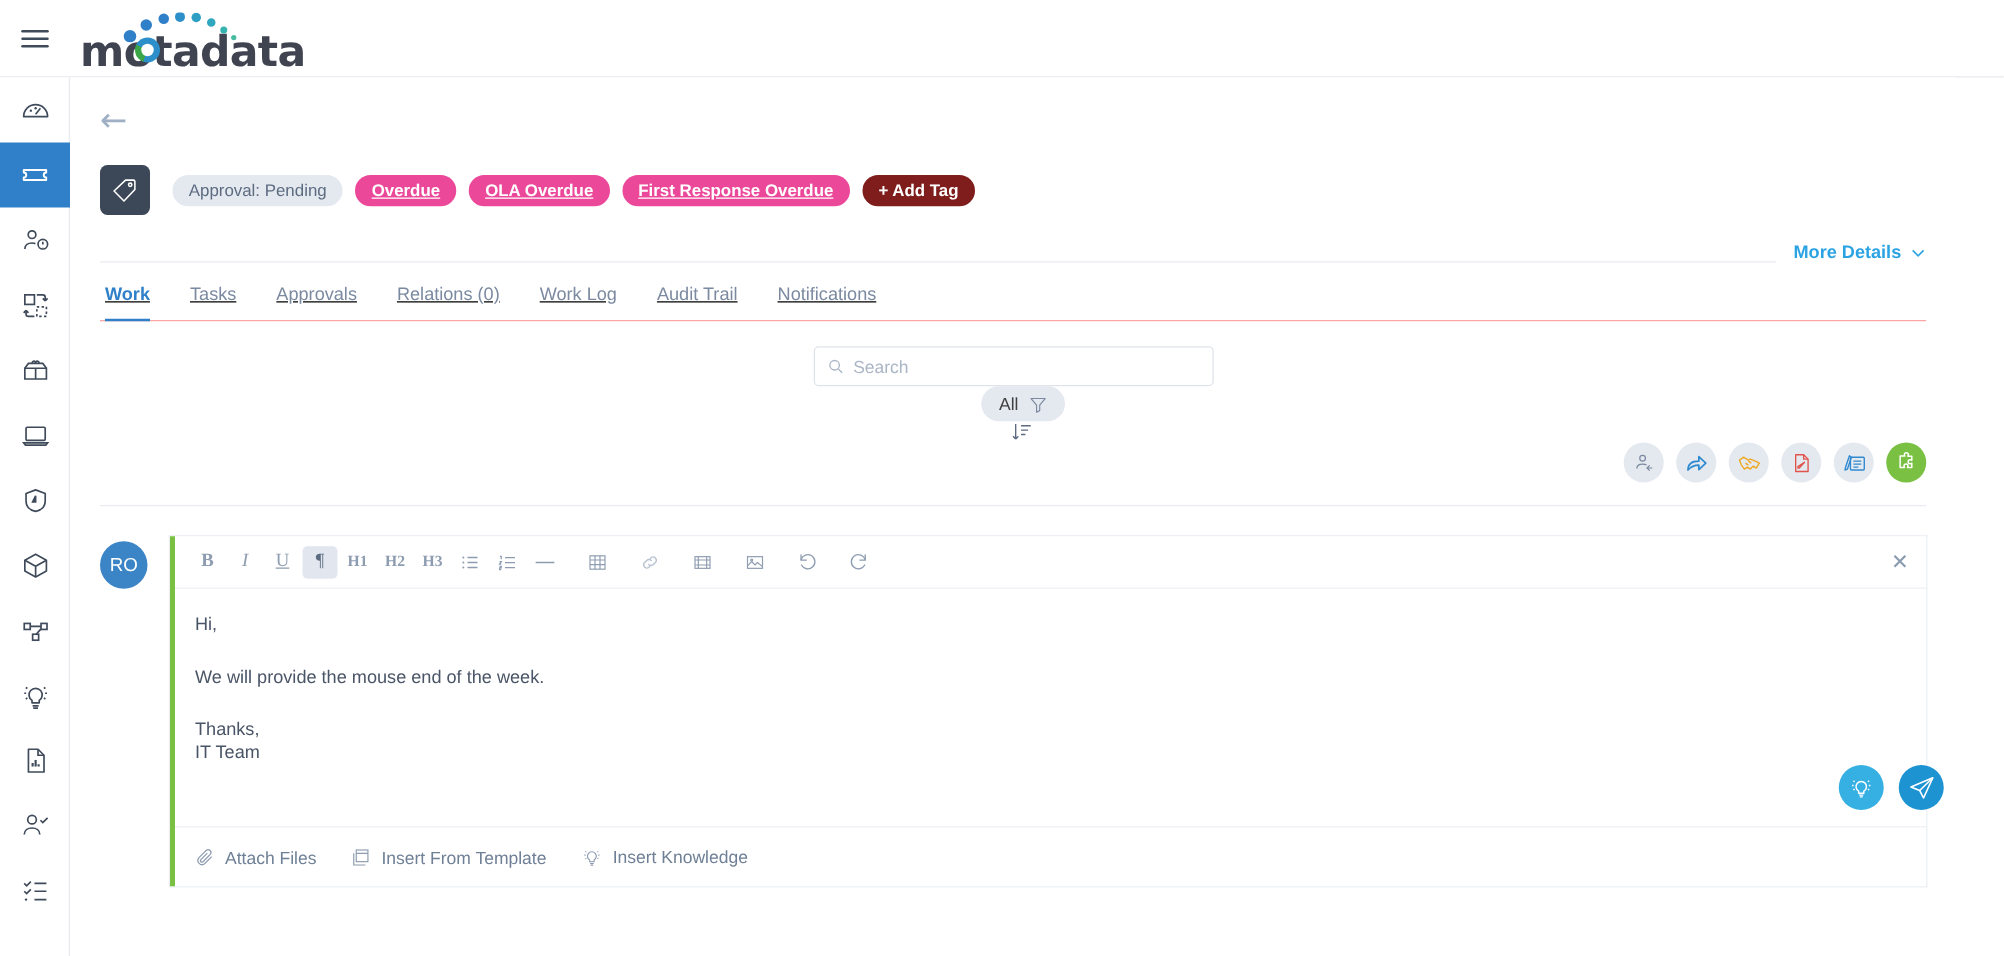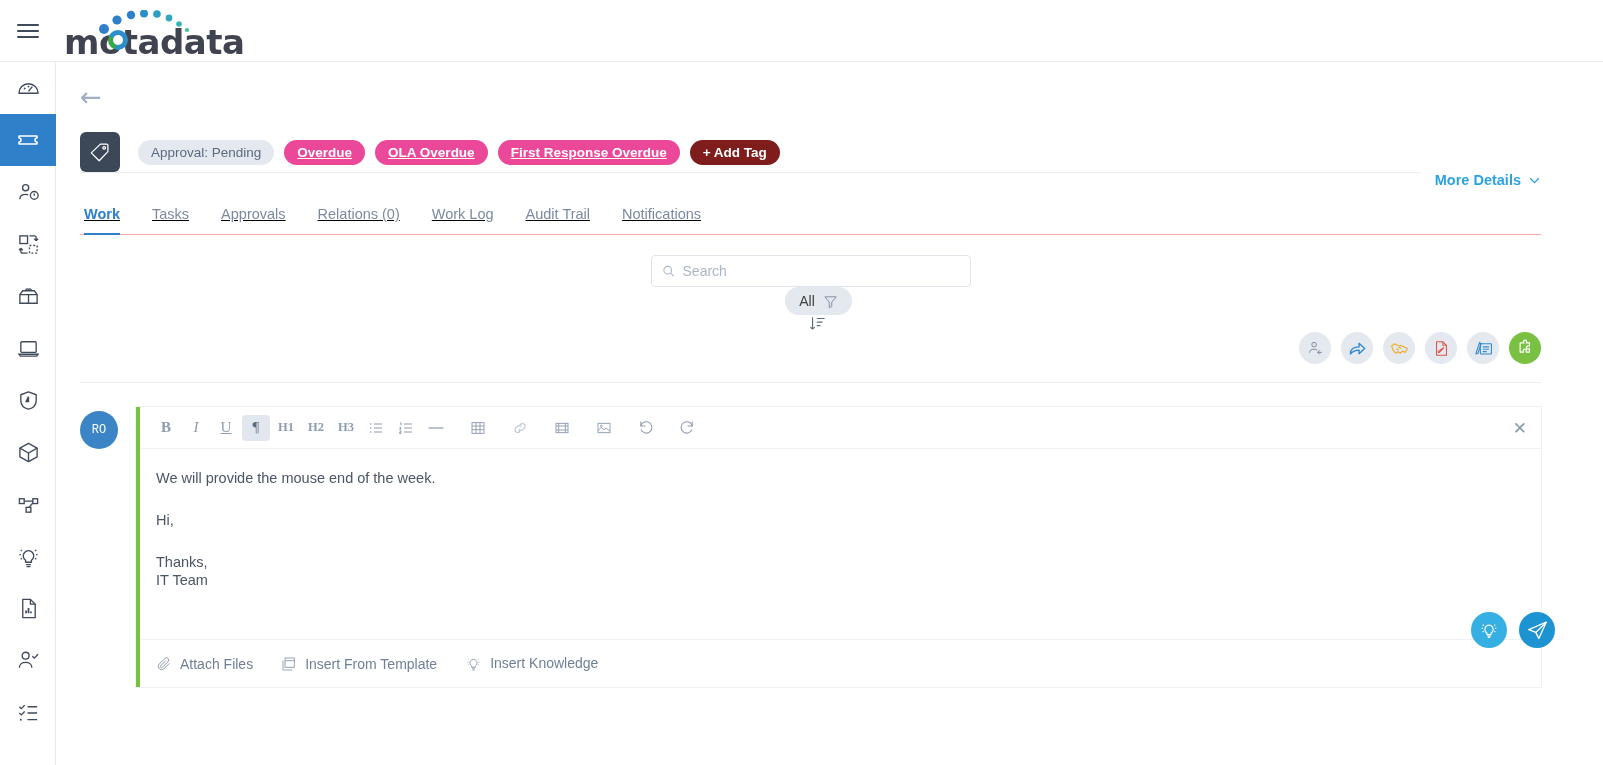--- a/index.html
+++ b/index.html
@@ -84,21 +84,21 @@
   }
   .chip {
     display: inline-flex; align-items: center; height: 25px; padding: 0 13px;
     border-radius: 13px; font-size: 13.5px; white-space: nowrap; cursor: pointer;
   }
   .chip.neutral { background: #e4e8ef; color: #5c6b80; margin-left: 8px; }
   .chip.danger  { background: #ec4899; color: #ffffff; font-weight: bold; text-decoration: underline; }
   .chip.addtag  { background: #7f1d1d; color: #ffffff; font-weight: bold; }
 
   
-  .more-row { display: flex; align-items: flex-start; }
+  .more-row { display: flex; align-items: flex-end; margin-top: 22px; }
   .more-line { flex: 1; height: 1px; background: #e9ecf1; }
   .more-link {
     color: #2ba3e3; font-size: 14.5px; font-weight: bold; margin-left: 14px;
     display: flex; align-items: center; gap: 7px; cursor: pointer;
   }
 
   
   .tabs { display: flex; gap: 0; margin-top: 18px; border-bottom: 1px solid #fca5a5; text-decoration: underline; }
   .tab {
     font-size: 14.5px; color: #7b8aa0; padding: 0 16px 12px 16px; cursor: pointer;
@@ -134,22 +134,22 @@
     display: flex; align-items: center; justify-content: center; cursor: pointer;
   }
   .tool-ic.green { background: #7ac143; }
 
   .hr-line { height: 1px; background: #e9ecf1; margin-top: 18px; }
 
   
   .editor-row { display: flex; margin-top: 24px; }
   .avatar {
     width: 38px; height: 38px; border-radius: 50%; background: #3b85c6; color: #fff;
-    display: flex; align-items: center; justify-content: center; font-size: 12px;
-    flex: 0 0 38px; margin-top: 4px; font-family: Liberation Mono, monospace;
+    display: flex; align-items: center; justify-content: center; font-size: 15px;
+    flex: 0 0 38px; margin-top: 4px;
   }
   .editor {
     flex: 1; margin-left: 18px; border-left: 4px solid #7ac143; background: #fff;
     position: relative; box-shadow: 0 0 0 1px #edf0f4;
   }
   .ed-toolbar {
     height: 42px; display: flex; align-items: center; gap: 2px; padding: 0 12px;
     border-bottom: 1px solid #edf0f4;
   }
   .ed-btn {
@@ -476,22 +476,22 @@
           <div class="ed-btn" style="margin-left:10px">
             <svg width="17" height="17" viewBox="0 0 24 24" fill="none" stroke="#8d9cb0" stroke-width="1.5" stroke-linecap="round">
               <path d="M20 9.5a8 8 0 1 0-.5 6"></path>
                 <path d="M20 4v6h-6"></path>
             </svg>
           </div>
           <div class="ed-close">✕</div>
         </div>
 
         <div class="ed-body">
+          <p>Hi,</p>
           <p>We will provide the mouse end of the week.</p>
-          <p>Hi,</p>
           <p class="tight">Thanks,</p>
           <p class="tight">IT Team</p>
         </div>
 
         <div class="ed-footer">
           <div class="ed-act">
             <svg width="16" height="16" viewBox="0 0 24 24" fill="none" stroke="#8d9cb0" stroke-width="1.5">
               <path d="M20 11l-8.5 8.5a5 5 0 0 1-7-7l9-9a3.4 3.4 0 0 1 4.8 4.8l-9 9a1.8 1.8 0 0 1-2.5-2.5l8-8"></path>
             </svg>
             <span>Attach Files</span>

